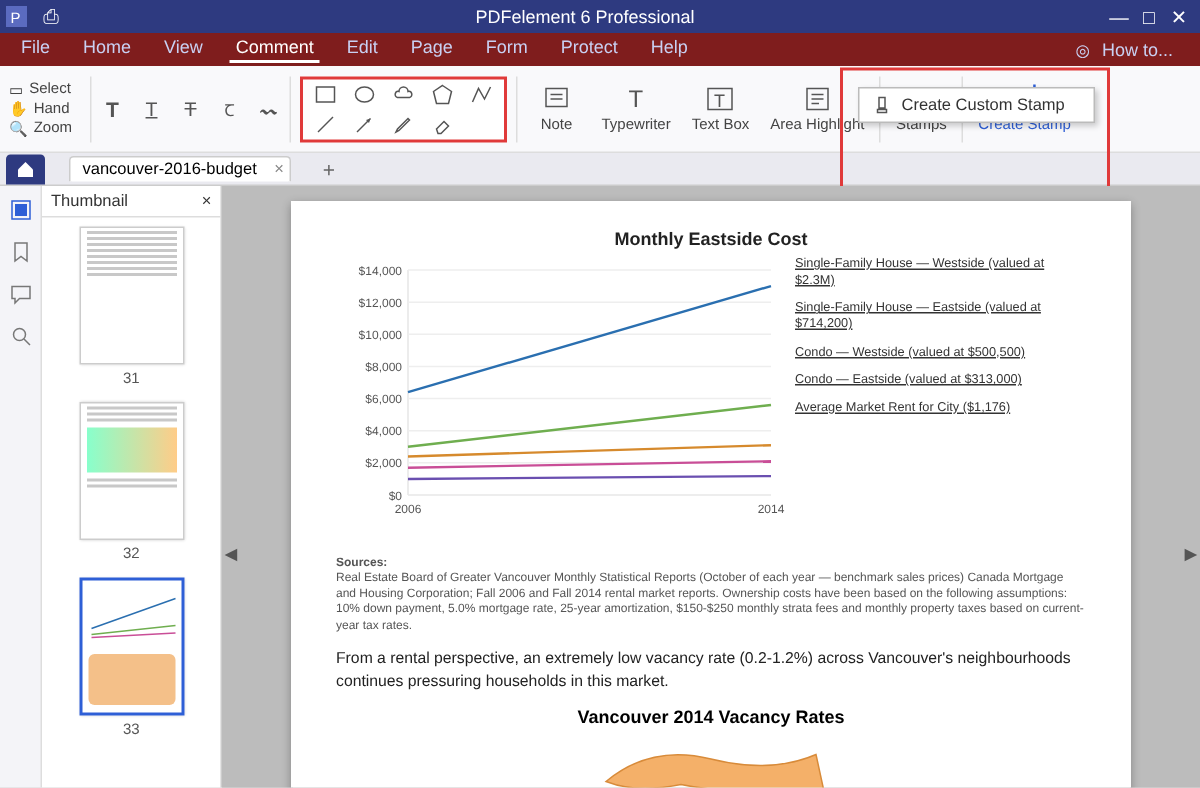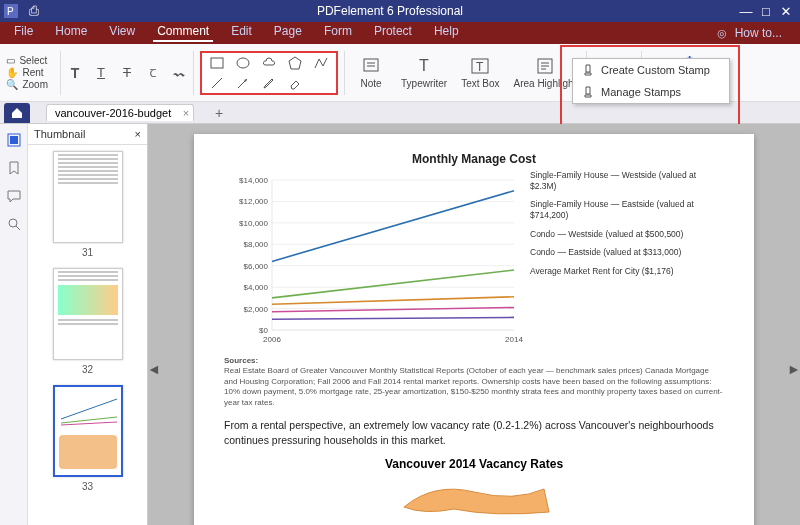--- a/index.html
+++ b/index.html
@@ -42,22 +42,22 @@
   .thumblist { overflow:auto; padding:6px; display:flex; flex-direction:column; align-items:center; gap:4px;}
   .thumb { width:70px; height:92px; background:#fff; border:1px solid #ccc; box-shadow:0 0 2px rgba(0,0,0,0.2); position:relative;}
   .thumb.sel { border:2px solid #2e5fd6;}
   .thumbnum { font-size:10px; color:#555; margin-bottom:6px;}
   .docarea { flex:1; background:#bcbcbc; display:flex; justify-content:center; padding:10px 10px 0 10px; position:relative;}
   .page { width:560px; background:#fff; box-shadow:0 2px 6px rgba(0,0,0,0.3); padding:18px 30px; overflow:hidden;}
   .chart-title { text-align:center; font-weight:bold; font-size:12px; margin-bottom:4px; color:#222;}
   .chartwrap { display:flex; gap:6px;}
   .chartsvg { width:300px; height:180px; }
   .legend { font-size:8.5px; color:#333; line-height:1.25;}
-  .legend div { margin-bottom:8px;}
-  .sources { font-size:8px; color:#555; margin-top:6px; line-height:1.3;}
+  .legend div { margin-bottom:8px;text-decoration:underline;}
+  .sources { font-size:8px; color:#555; margin-top:20px; line-height:1.3;}
   .bodytext { font-size:10.5px; color:#222; margin-top:10px; line-height:1.4;}
   .subtitle { text-align:center; font-weight:bold; font-size:12px; margin-top:10px;}
   .mapstub { height:40px; margin-top:6px; display:flex; justify-content:center;}
   .navarrow { position:absolute; top:50%; width:12px; height:30px; color:#555; font-size:14px; display:flex; align-items:center; justify-content:center;}
   .navarrow.l { left:0;} .navarrow.r { right:0;}
   
   .tline { height:2px; background:#c8c8c8; margin:2px 4px;}
   svg { overflow:visible;}
 </style>
 </head>
@@ -86,21 +86,21 @@
   <span>Page</span>
   <span>Form</span>
   <span>Protect</span>
   <span>Help</span>
   <span class="howto">◎ <span>How to...</span></span>
 </div>
 
 <div class="ribbon">
   <div class="rgroup tools">
     <div>▭ <span>Select</span></div>
-    <div>✋ <span>Rent</span></div>
+    <div>✋ <span>Hand</span></div>
     <div>🔍 <span>Zoom</span></div>
   </div>
   <div class="vline"></div>
   <div class="rgroup">
     <div class="iconrow">
       <span class="iconbox" style="font-weight:bold;font-size:14px;">T</span>
       <span class="iconbox" style="text-decoration:underline;font-size:13px;">T</span>
       <span class="iconbox" style="text-decoration:line-through;font-size:13px;">T</span>
       <span class="iconbox">Ꞇ</span>
       <span class="iconbox">〰</span>
@@ -207,26 +207,20 @@
   </div>
   <div class="bigbox"></div>
 </div>
 
 <div class="dropdown">
   <div>
     <svg class="ddicon" width="14" height="14">
         <path d="M4 10h6v2H4z M5 2h4v7H5z" fill="none" stroke="#555"></path>
       </svg>
     <span>Create Custom Stamp</span>
-  </div>
-  <div>
-    <svg class="ddicon" width="14" height="14">
-        <path d="M4 10h6v2H4z M5 2h4v7H5z" fill="none" stroke="#555"></path>
-      </svg>
-    <span>Manage Stamps</span>
   </div>
 </div>
 
 <div class="tabstrip">
   <div class="hometab">
       <svg width="14" height="14">
         <path d="M2 7l5-5 5 5v5H2z" fill="#fff"></path>
       </svg>
     </div>
   <div class="doctab">
@@ -289,21 +283,21 @@
         <div style="margin:2px 4px;height:34px;background:#f4c089;border-radius:4px;"></div>
       </div>
       <div class="thumbnum">33</div>
     </div>
   </div>
 
   <div class="docarea">
     <div class="navarrow l">◄</div>
     <div class="navarrow r">►</div>
     <div class="page">
-      <div class="chart-title">Monthly Manage Cost</div>
+      <div class="chart-title">Monthly Eastside Cost</div>
       <div class="chartwrap">
         <svg class="chartsvg" viewBox="0 0 300 180">
 
           <g stroke="#ccc" stroke-width="0.5">
             <line x1="48" y1="10" x2="48" y2="160"></line>
             <line x1="48" y1="160" x2="290" y2="160"></line>
           </g>
           <line x1="48" x2="290" y1="160" y2="160" stroke="#eee"></line>
             <line x1="48" x2="290" y1="138.57142857142858" y2="138.57142857142858" stroke="#eee"></line>
             <line x1="48" x2="290" y1="117.14285714285714" y2="117.14285714285714" stroke="#eee"></line>

